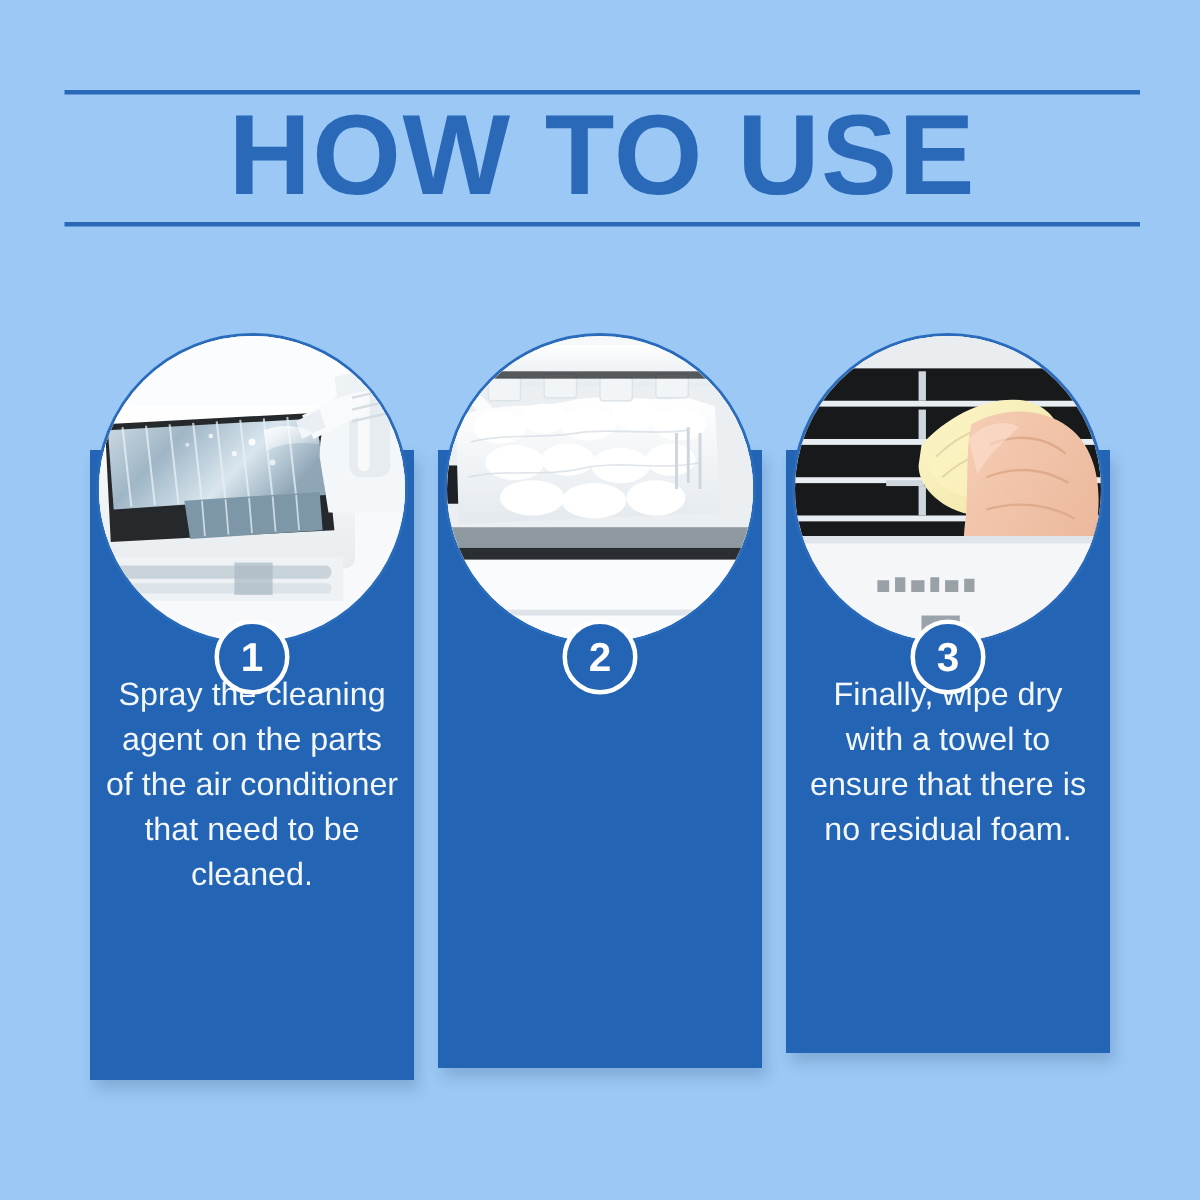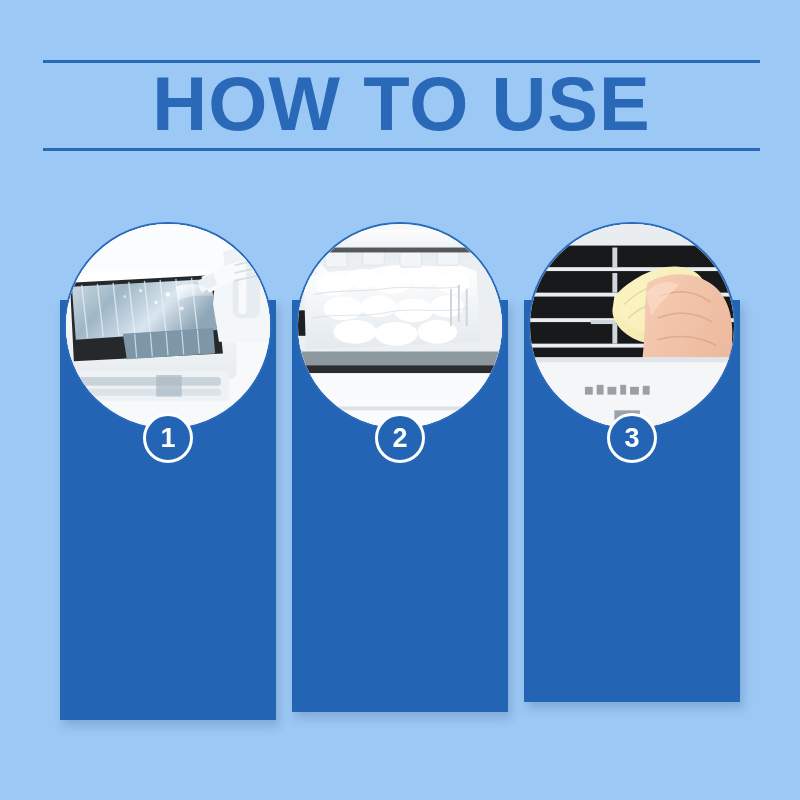--- a/index.html
+++ b/index.html
@@ -200,20 +200,21 @@
 
           <path d="M112 64 C130 58 146 62 152 74 C140 72 126 72 114 78 Z" fill="url(#mist1)"></path>
           <circle cx="104" cy="72" r="2.4" fill="#ffffff" opacity="0.85"></circle>
           <circle cx="92" cy="80" r="1.8" fill="#ffffff" opacity="0.75"></circle>
           <circle cx="118" cy="86" r="2" fill="#ffffff" opacity="0.7"></circle>
           <circle cx="76" cy="68" r="1.6" fill="#ffffff" opacity="0.7"></circle>
           <circle cx="60" cy="74" r="1.4" fill="#ffffff" opacity="0.6"></circle>
         </svg>
       </div>
       <div class="badge">1</div>
+      <div class="card-text">Spray the cleaning agent on the parts of the air conditioner that need to be cleaned.</div>
     </div>
 
     <div class="card card-2">
       <div class="photo-circle">
         <svg viewBox="0 0 208 208" preserveAspectRatio="none" aria-hidden="true">
           <defs>
             <linearGradient id="foam2" x1="0" y1="0" x2="0" y2="1">
               <stop offset="0" stop-color="#ffffff"></stop>
               <stop offset="1" stop-color="#e3e9ee"></stop>
             </linearGradient>
@@ -329,16 +330,17 @@
             <rect x="68" y="164" width="7" height="10"></rect>
             <rect x="79" y="166" width="9" height="8"></rect>
             <rect x="92" y="164" width="6" height="10"></rect>
             <rect x="102" y="166" width="9" height="8"></rect>
             <rect x="115" y="165" width="7" height="9"></rect>
           </g>
           <rect x="86" y="190" width="26" height="20" fill="#9aa3ab"></rect>
         </svg>
       </div>
       <div class="badge">3</div>
+      <div class="card-text">Finally, wipe dry with a towel to ensure that there is no residual foam.</div>
     </div>
 
   </div>
 </div>
 
 </body></html>

